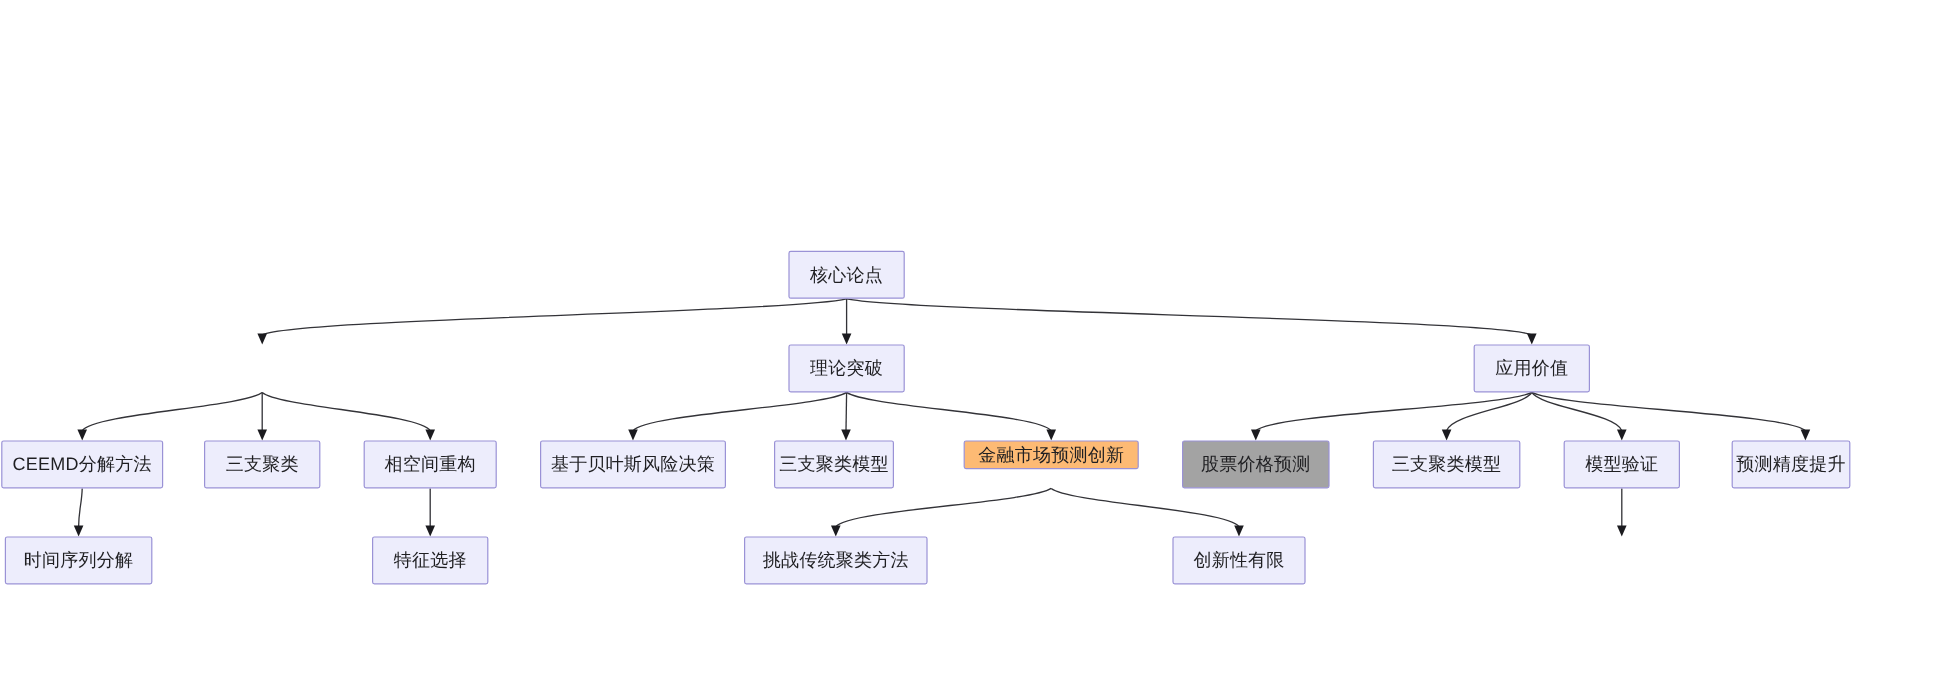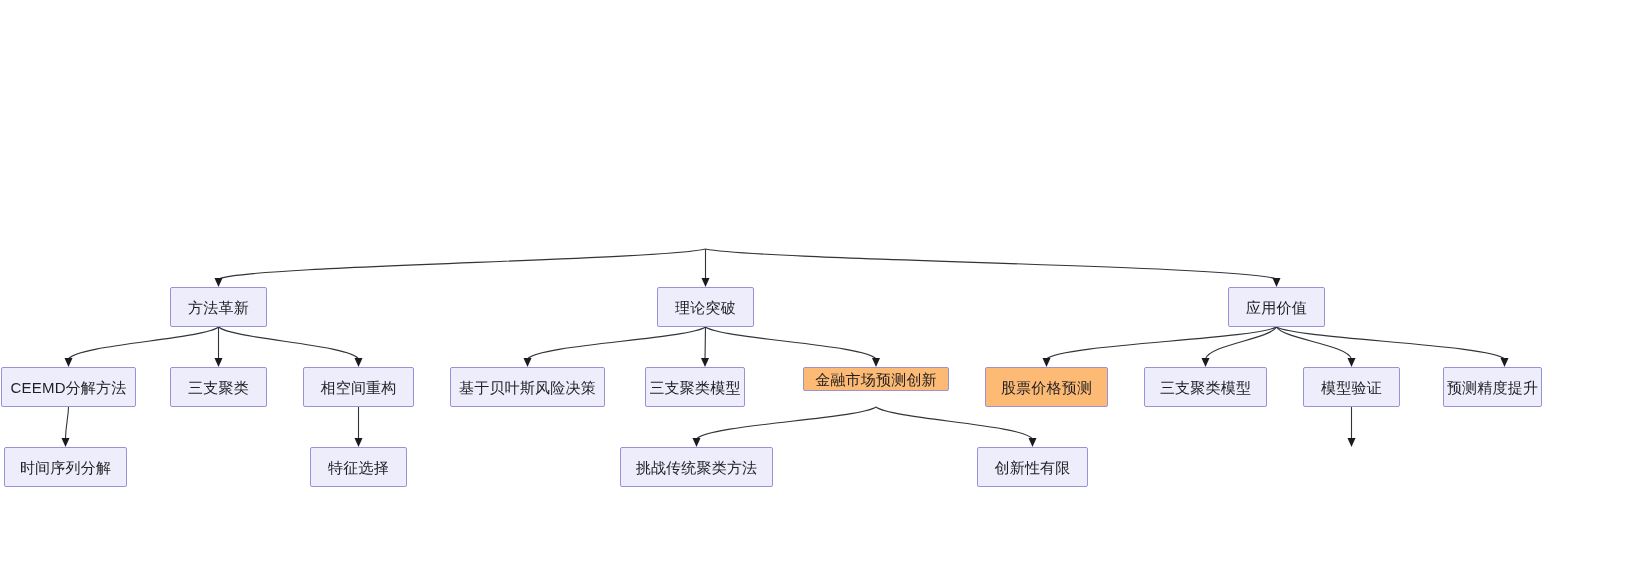--- a/index.html
+++ b/index.html
@@ -102,22 +102,22 @@
       <path d="M 358.5 407 L 358.5 439" class="edge-path" stroke="#333338"></path>
       <polygon points="354.5,438 362.5,438 358.5,447" class="edge-head"></polygon>
       <path d="M 876 407 C 858.05 419.16, 707.27 424.6, 696.5 439" class="edge-path" stroke="#333338"></path>
       <polygon points="692.5,438 700.5,438 696.5,447" class="edge-head"></polygon>
       <path d="M 876 407 C 891.65 419.16, 1023.11 424.6, 1032.5 439" class="edge-path" stroke="#333338"></path>
       <polygon points="1028.5,438 1036.5,438 1032.5,447" class="edge-head"></polygon>
       <path d="M 1351.5 407 L 1351.5 439" class="edge-path" stroke="#333338"></path>
       <polygon points="1347.5,438 1355.5,438 1351.5,447" class="edge-head"></polygon>
     </svg>
   <div id="node-layer">
-      <div class="node" style="left: 170px; top: 287px; width: 97px; height: 40px; background: rgb(237, 237, 252); border-color: rgb(154, 146, 214); color: rgb(31, 31, 34);">
-        <span class="node-label">方法革新</span>
+      <div class="node" style="left: 657px; top: 209px; width: 97px; height: 40px; background: rgb(237, 237, 252); border-color: rgb(154, 146, 214); color: rgb(31, 31, 34);">
+        <span class="node-label">核心论点</span>
       </div>
       <div class="node" style="left: 657px; top: 287px; width: 97px; height: 40px; background: rgb(237, 237, 252); border-color: rgb(154, 146, 214); color: rgb(31, 31, 34);">
         <span class="node-label">理论突破</span>
       </div>
       <div class="node" style="left: 1228px; top: 287px; width: 97px; height: 40px; background: rgb(237, 237, 252); border-color: rgb(154, 146, 214); color: rgb(31, 31, 34);">
         <span class="node-label">应用价值</span>
       </div>
       <div class="node" style="left: 1px; top: 367px; width: 135px; height: 40px; background: rgb(237, 237, 252); border-color: rgb(154, 146, 214); color: rgb(31, 31, 34);">
         <span class="node-label">CEEMD分解方法</span>
       </div>
@@ -129,21 +129,21 @@
       </div>
       <div class="node" style="left: 450px; top: 367px; width: 155px; height: 40px; background: rgb(237, 237, 252); border-color: rgb(154, 146, 214); color: rgb(31, 31, 34);">
         <span class="node-label">基于贝叶斯风险决策</span>
       </div>
       <div class="node" style="left: 645px; top: 367px; width: 100px; height: 40px; background: rgb(237, 237, 252); border-color: rgb(154, 146, 214); color: rgb(31, 31, 34);">
         <span class="node-label">三支聚类模型</span>
       </div>
       <div class="node" style="left: 803px; top: 367px; width: 146px; height: 24px; background: #fdba74; border-color: rgb(154, 146, 214); color: rgb(31, 31, 34);">
         <span class="node-label">金融市场预测创新</span>
       </div>
-      <div class="node" style="left: 985px; top: 367px; width: 123px; height: 40px; background: #fdba74; border-color: rgb(154, 146, 214); color: rgb(31, 31, 34);">
+      <div class="node" style="left: 985px; top: 367px; width: 123px; height: 40px; background: #a3a3a3; border-color: rgb(154, 146, 214); color: rgb(31, 31, 34);">
         <span class="node-label">股票价格预测</span>
       </div>
       <div class="node" style="left: 1144px; top: 367px; width: 123px; height: 40px; background: rgb(237, 237, 252); border-color: rgb(154, 146, 214); color: rgb(31, 31, 34);">
         <span class="node-label">三支聚类模型</span>
       </div>
       <div class="node" style="left: 1303px; top: 367px; width: 97px; height: 40px; background: rgb(237, 237, 252); border-color: rgb(154, 146, 214); color: rgb(31, 31, 34);">
         <span class="node-label">模型验证</span>
       </div>
       <div class="node" style="left: 1443px; top: 367px; width: 99px; height: 40px; background: rgb(237, 237, 252); border-color: rgb(154, 146, 214); color: rgb(31, 31, 34);">
         <span class="node-label">预测精度提升</span>

